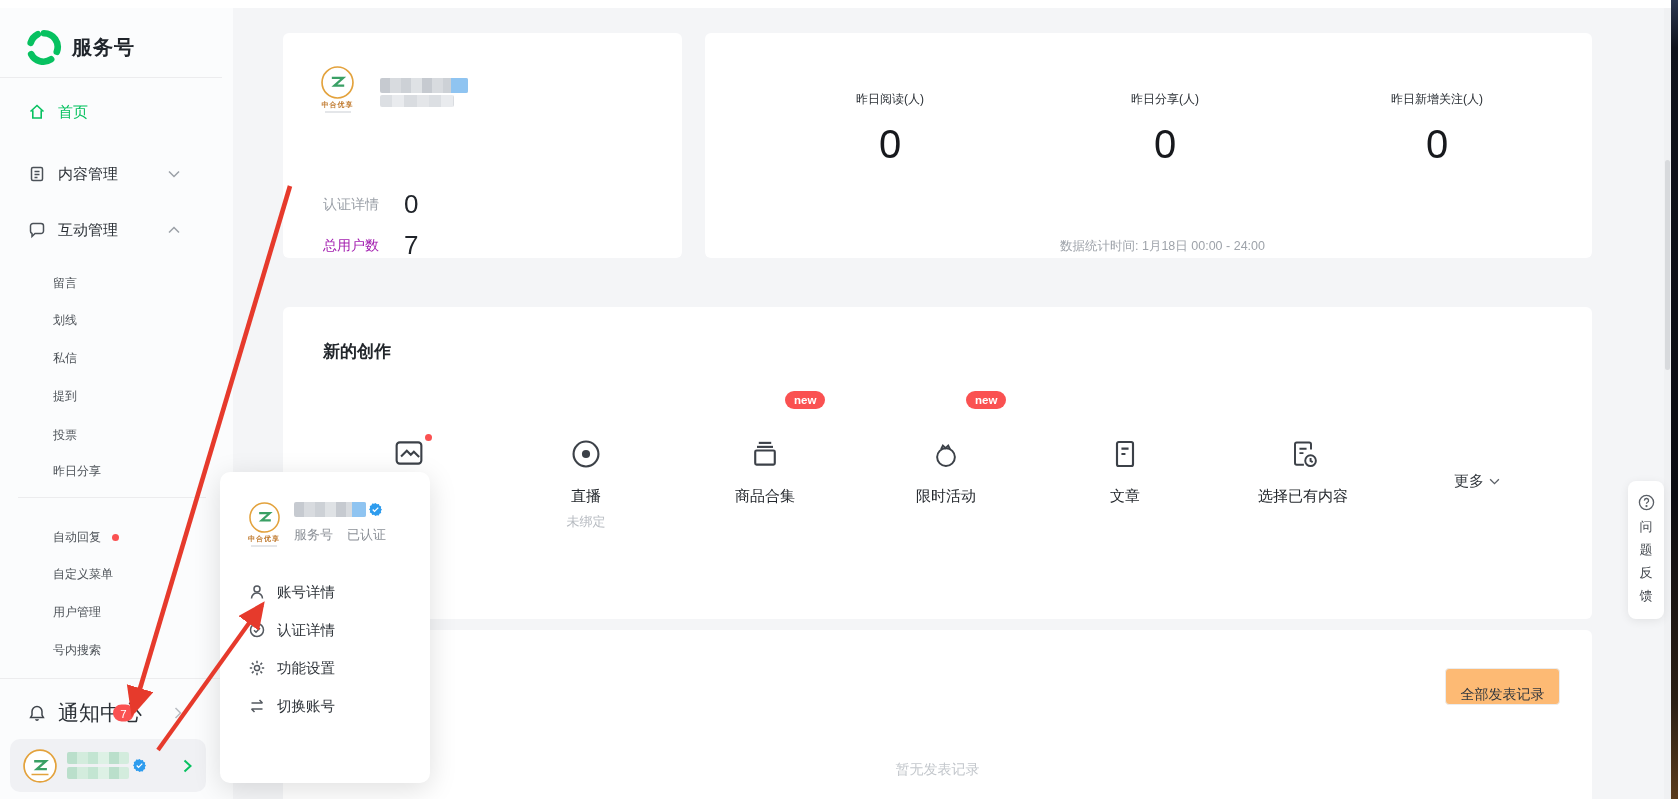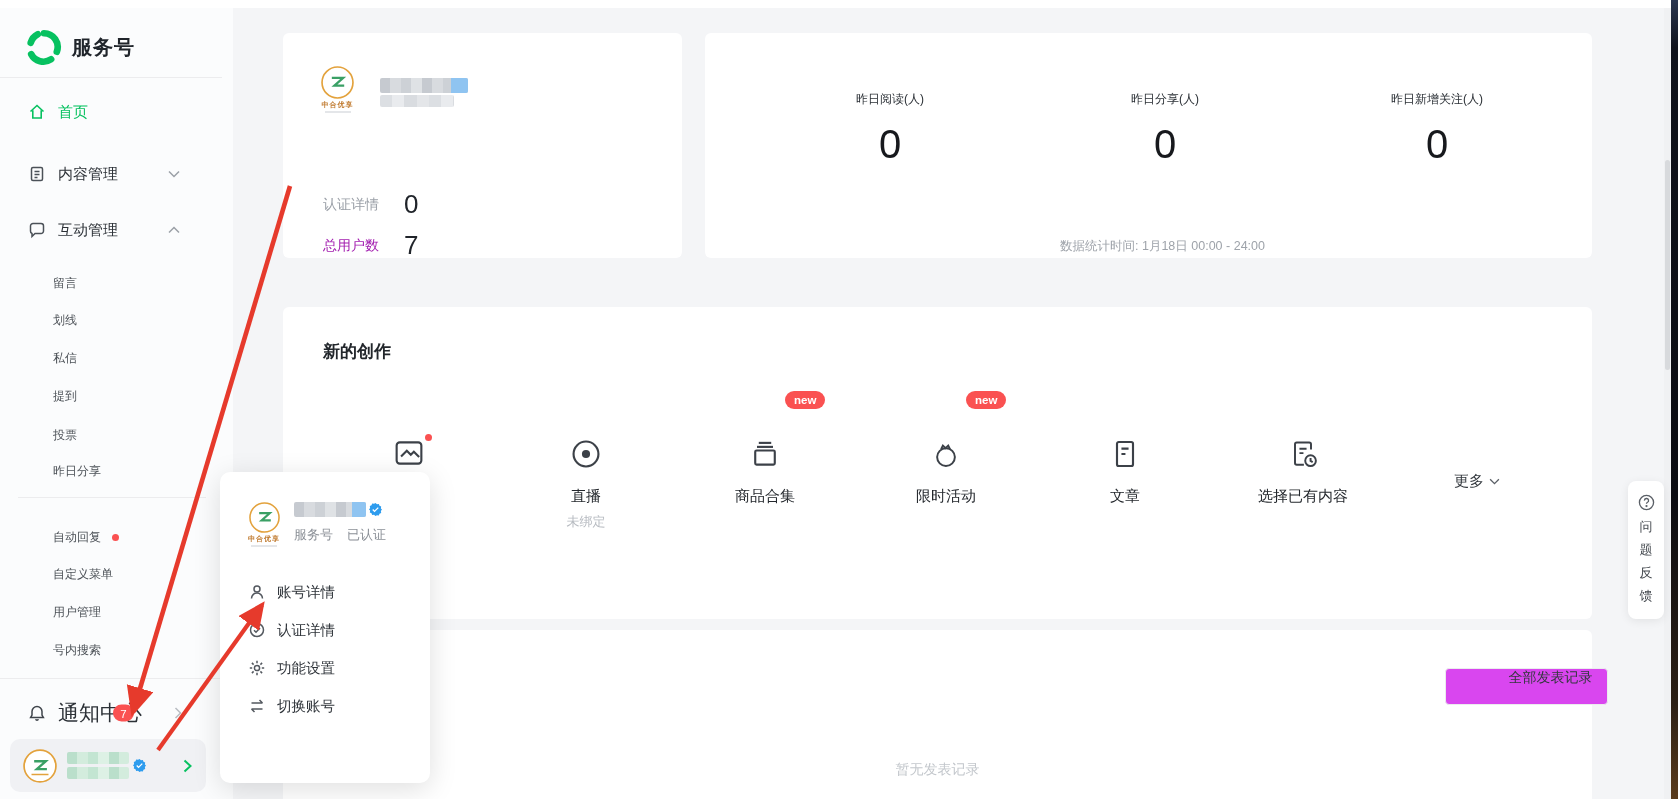--- a/index.html
+++ b/index.html
@@ -46,22 +46,22 @@
   .footnote{position:absolute;font-size:12.5px;color:#9ea3aa;}
   .card-title{font-size:17px;color:#22262b;font-weight:700;}
   .create-item{position:absolute;width:150px;top:88px;text-align:center;cursor:pointer;}
   .create-item .icwrap{position:relative;display:inline-block;margin-top:43px;text-decoration:underline;}
   .create-item .clabel{margin-top:13px;font-size:15px;color:#24282d;}
   .create-item .csub{margin-top:7px;font-size:13px;color:#b7bbc1;}
   .newbadge{position:absolute;left:50%;margin-left:20px;top:-47px;background:#fa5151;color:#fff;
     font-size:11.5px;padding:3px 9px;border-radius:10px;font-weight:700;}
   .imgdot{position:absolute;right:-7px;top:-4px;width:7px;height:7px;border-radius:50%;background:#fa5151;}
   .more-btn{position:absolute;display:flex;align-items:center;gap:5px;font-size:15px;color:#33383e;cursor:pointer;}
-  .ghost-btn{position:absolute;background:#d946ef;border:1px solid #ebecee;border-radius:4px;
-    font-size:14px;color:#33383e;display:flex;align-items:flex-start;justify-content:center;cursor:pointer;padding-left:48px;}
+  .ghost-btn{position:absolute;background:#fdba74;border:1px solid #ebecee;border-radius:4px;
+    font-size:14px;color:#33383e;display:flex;align-items:flex-end;justify-content:center;cursor:pointer;}
   .empty-text{position:absolute;left:0;right:0;text-align:center;font-size:14px;color:#c3c7cc;}
   
   .popup{left:220px;top:472px;width:210px;height:311px;background:#fff;border-radius:10px;
     box-shadow:0 6px 28px rgba(0,0,0,.13);z-index:50;}
   .popup-head{position:absolute;left:28px;top:30px;display:flex;gap:14px;}
   .popup-type{font-size:13px;color:#8b9097;display:flex;gap:14px;margin-top:9px;}
   .menu-item{position:absolute;left:0;width:210px;height:38px;display:flex;align-items:center;cursor:pointer;}
   .menu-item .mi{width:18px;height:18px;margin-left:28px;display:flex;}
   .menu-item .ml{margin-left:11px;font-size:14.5px;color:#2f343a;}
   

